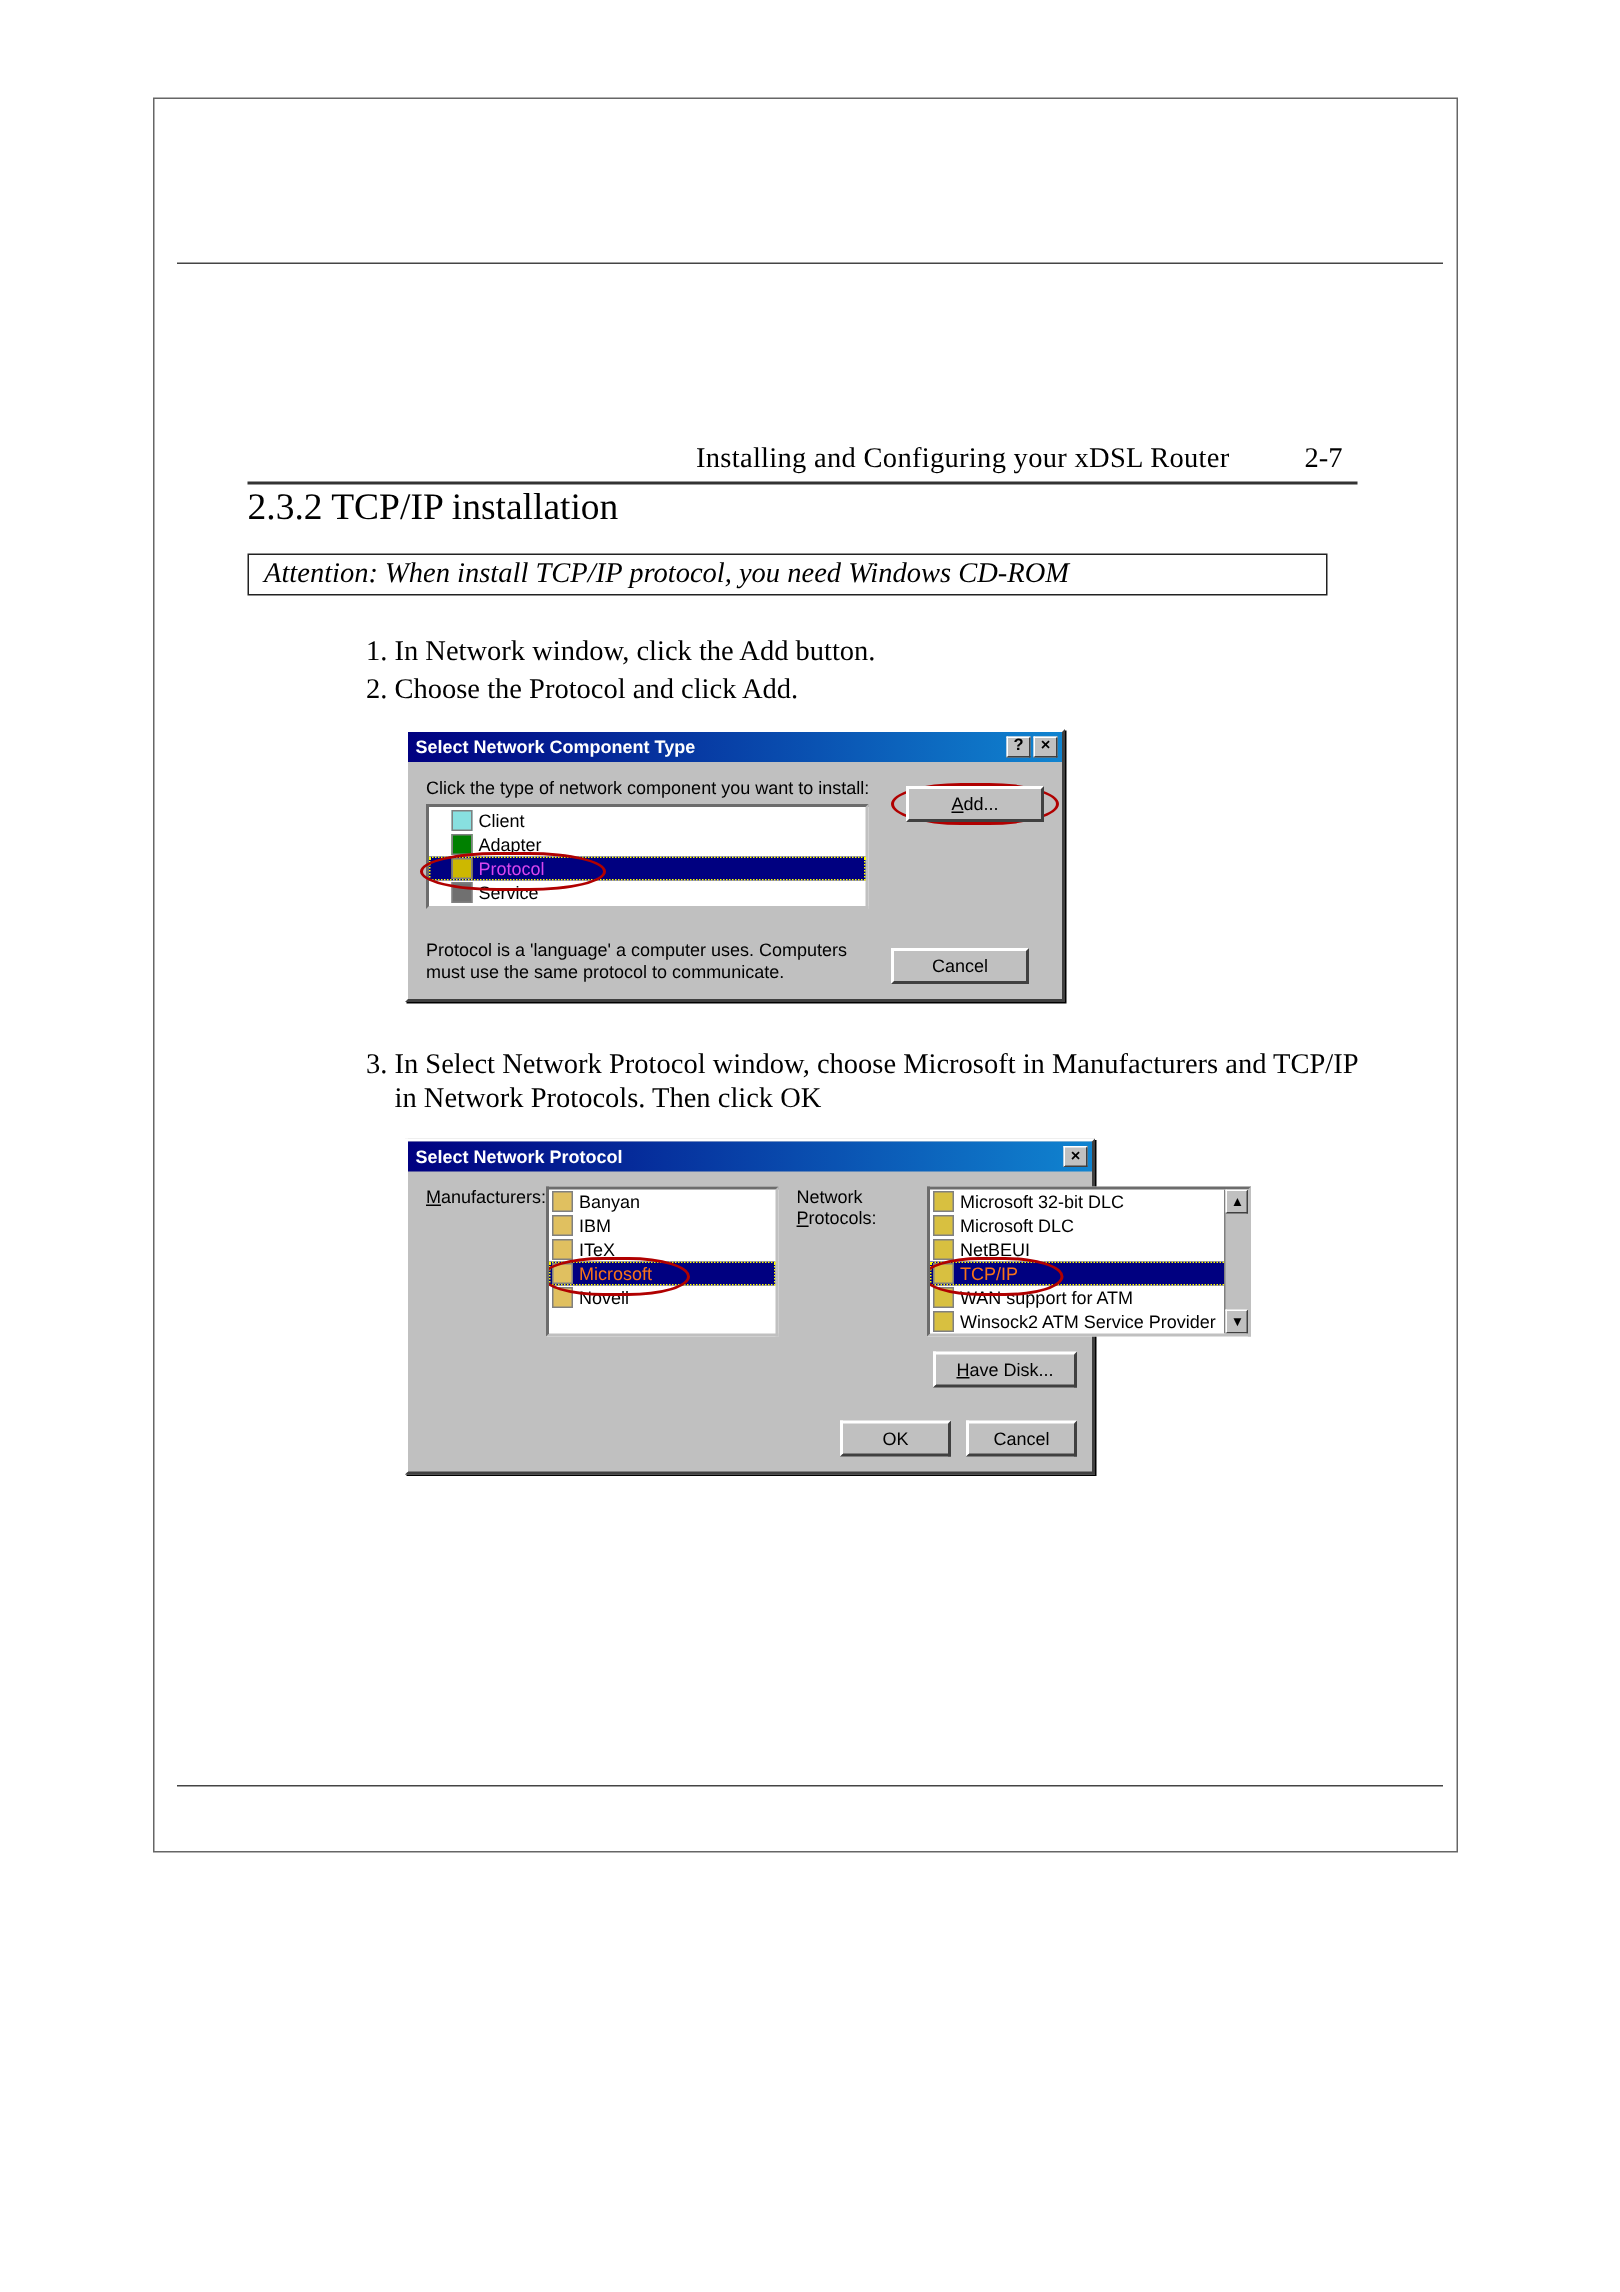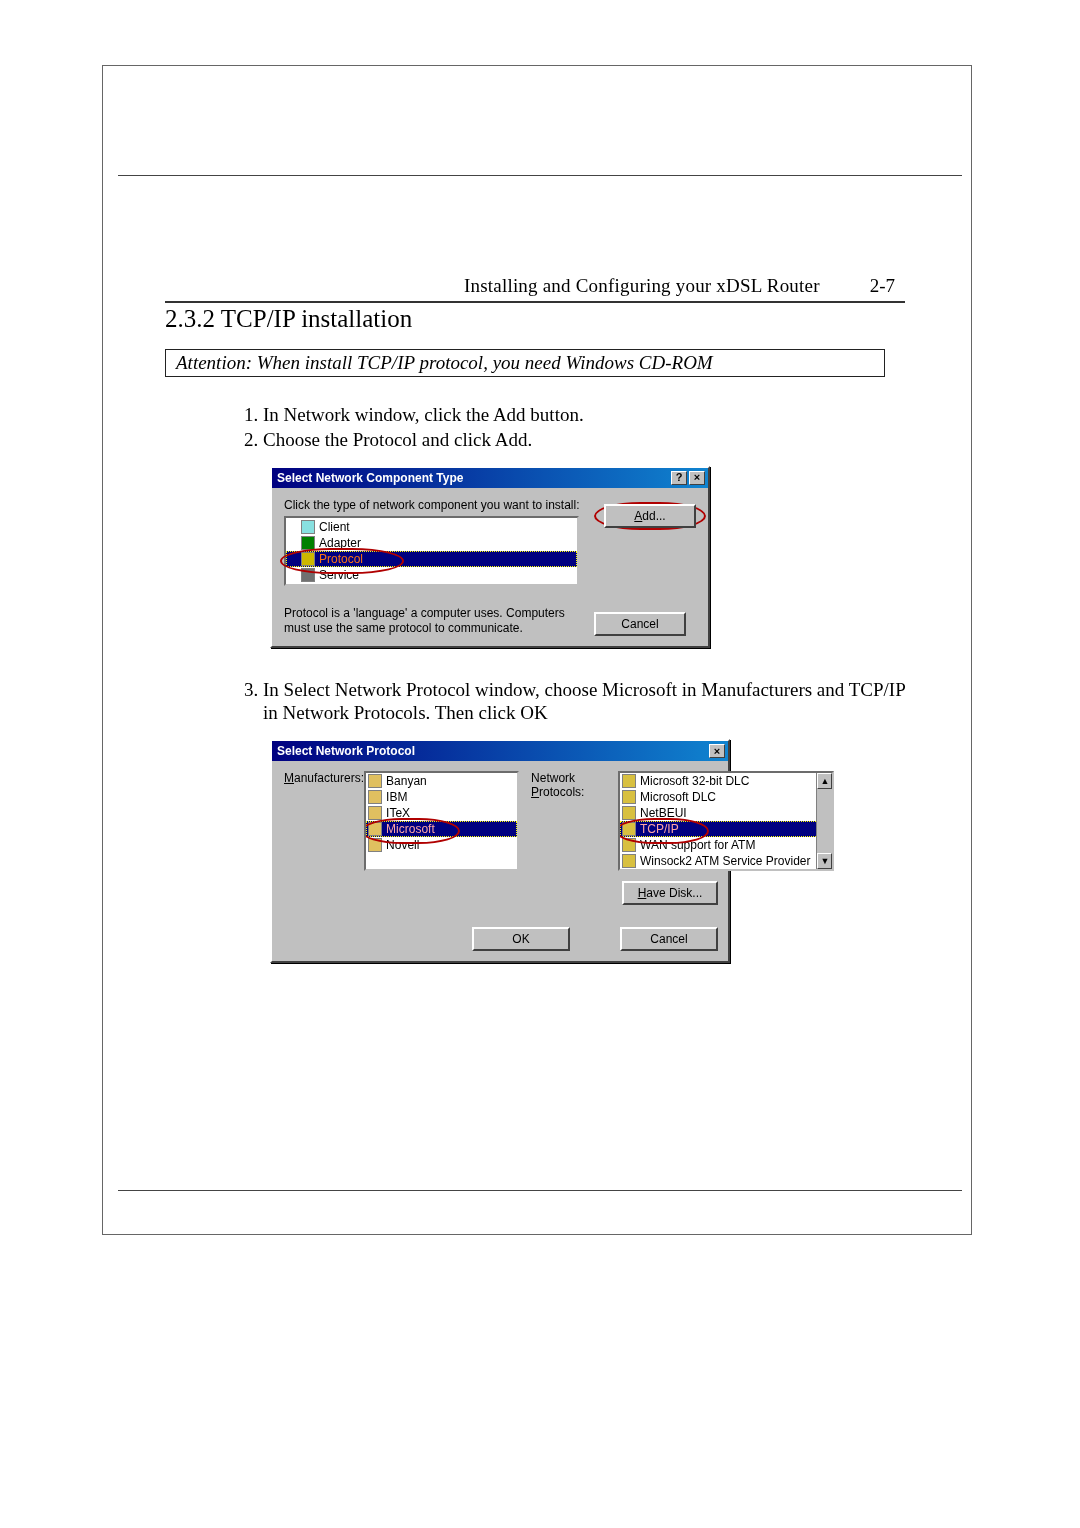--- a/index.html
+++ b/index.html
@@ -45,21 +45,21 @@
   .chapter-header {
     display: flex;
     align-items: baseline;
     justify-content: flex-end;
     gap: 50px;
     font-family: Georgia, "Times New Roman", serif;
     font-size: 19px;
     padding-right: 10px;
     margin-bottom: 4px;
   }
-  .chapter-header .title { letter-spacing: 0.2px; }
+  .chapter-header .title { letter-spacing: 0.2px; margin-top: 20px; }
   .chapter-header .num { font-size: 19px; }
   .section-rule {
     border-top: 2px solid #333;
     margin: 0 0 2px 0;
   }
   .section-title {
     font-family: Georgia, "Times New Roman", serif;
     font-size: 25px;
     margin: 0 0 16px 0;
   }
@@ -130,21 +130,21 @@
     background: #fff;
     border: 2px inset #c0c0c0;
     padding: 1px 0;
     margin-top: 4px;
   }
   .dlg1 .lb-item {
     display: flex; align-items: center; gap: 4px;
     padding: 0 15px; height: 16px;
   }
   .dlg1 .lb-item.selected {
-    background: #000080; color: #f97316;
+    background: #000080; color: #d946ef;
     outline: 1px dotted #ff0;
     outline-offset: -1px;
   }
   .btncol { display: flex; flex-direction: column; gap: 6px; margin-top: 4px; justify-content: space-between; }
   .winbtn {
     width: 92px; height: 24px;
     background: #c0c0c0;
     border: 2px solid #fff;
     border-right-color: #404040;
     border-bottom-color: #404040;
@@ -213,34 +213,34 @@
     display: flex; flex-direction: column; justify-content: space-between;
   }
   .sbbtn {
     height: 16px; background: #c0c0c0;
     border: 1px solid #fff;
     border-right-color:#404040; border-bottom-color:#404040;
     font-size: 9px; display:flex; align-items:center; justify-content:center;
     color:#000;
   }
   .dlg2 .li { display:flex; align-items:center; gap:4px; height:16px; padding:0 2px; font-size:12px; }
-  .dlg2 .li.sel { background:#000080; color:#fca5a5; outline:1px dotted #ff0; outline-offset:-1px; }
+  .dlg2 .li.sel { background:#000080; color:#f97316; outline:1px dotted #ff0; outline-offset:-1px; }
   .dlg2 .ms-callout, .dlg2 .tcp-callout { position: relative; }
   .dlg2 .ms-callout::after {
     content:""; position:absolute; left:-5px; top:-3px; width:95px; height:22px;
     border:2px solid #b00000; border-radius:50%/60%; pointer-events:none;
   }
   .dlg2 .tcp-callout::after {
     content:""; position:absolute; left:-5px; top:-3px; width:90px; height:22px;
     border:2px solid #b00000; border-radius:50%/60%; pointer-events:none;
   }
   .dlg2 .btnrow1 { display:flex; justify-content:flex-end; margin-top:10px; }
   .dlg2 .btnrow2 { display:flex; justify-content:flex-end; gap:10px; margin-top:22px; }
   .dlg2 .winbtn { width: 96px; }
-  .dlg2 .winbtn.small { width: 98px; margin-left: 40px; }
+  .dlg2 .winbtn.small { width: 74px; }
 
 </style>
 </head>
 <body>
 
 <div class="outer-frame"></div>
 <div class="top-rule"></div>
 <div class="bottom-rule"></div>
 
 <div class="page-content">

